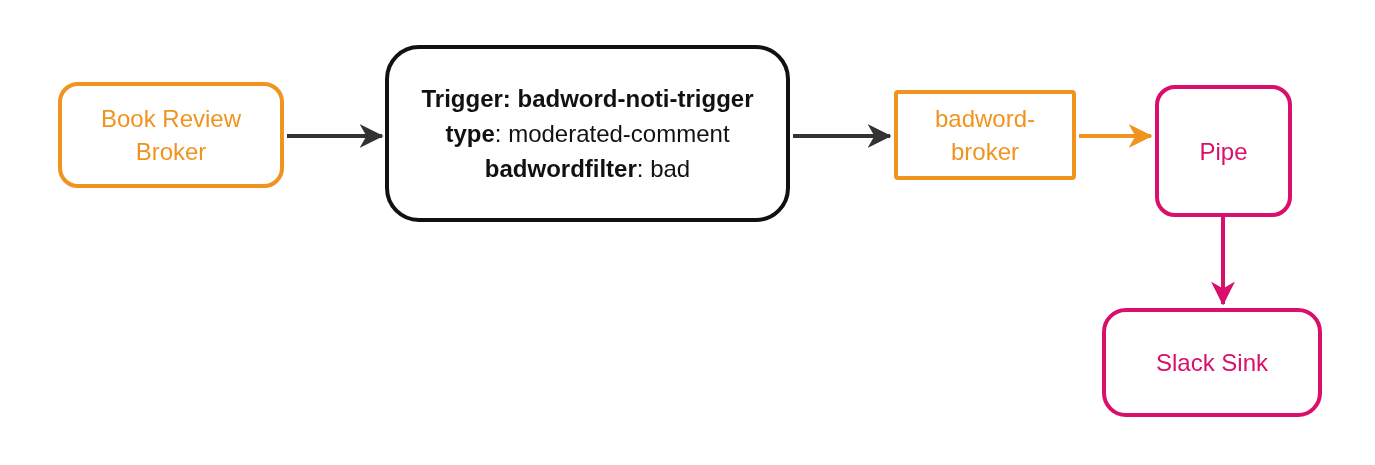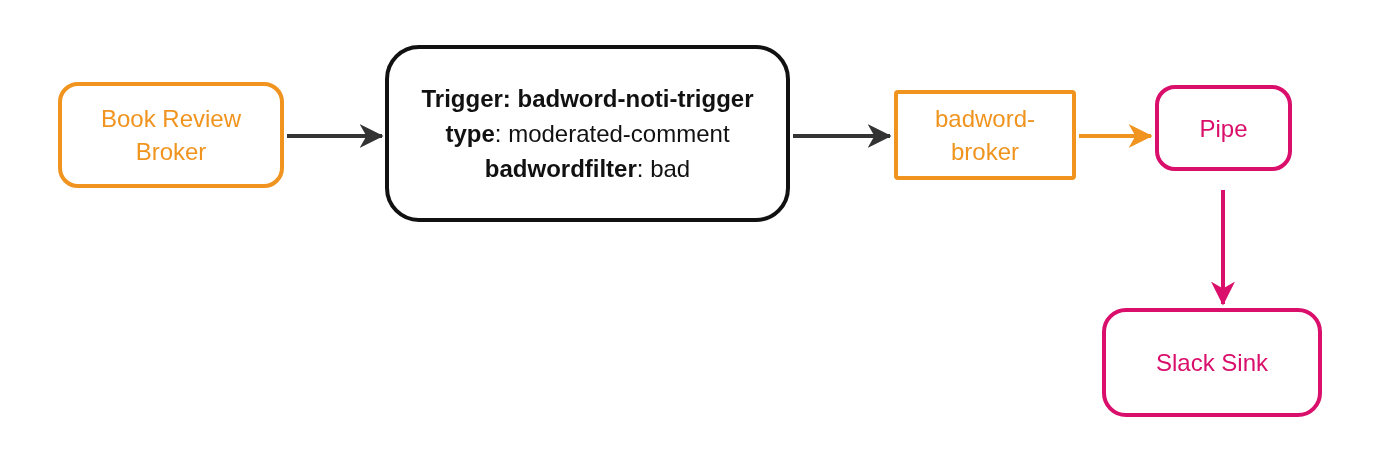--- a/index.html
+++ b/index.html
@@ -53,21 +53,21 @@
     white-space: nowrap;
   }
   .bold { font-weight: 700; }
   .n-bwb {
     left: 894px; top: 90px; width: 182px; height: 90px;
     border: 4px solid var(--orange);
     border-radius: 4px;
     color: var(--orange);
   }
   .n-pipe {
-    left: 1155px; top: 85px; width: 137px; height: 86px;
+    left: 1155px; top: 85px; width: 137px; height: 132px;
     border: 4px solid var(--pink);
     border-radius: 20px;
     color: var(--pink);
   }
   .n-slack {
     left: 1102px; top: 308px; width: 220px; height: 109px;
     border: 4px solid var(--pink);
     border-radius: 24px;
     color: var(--pink);
   }

